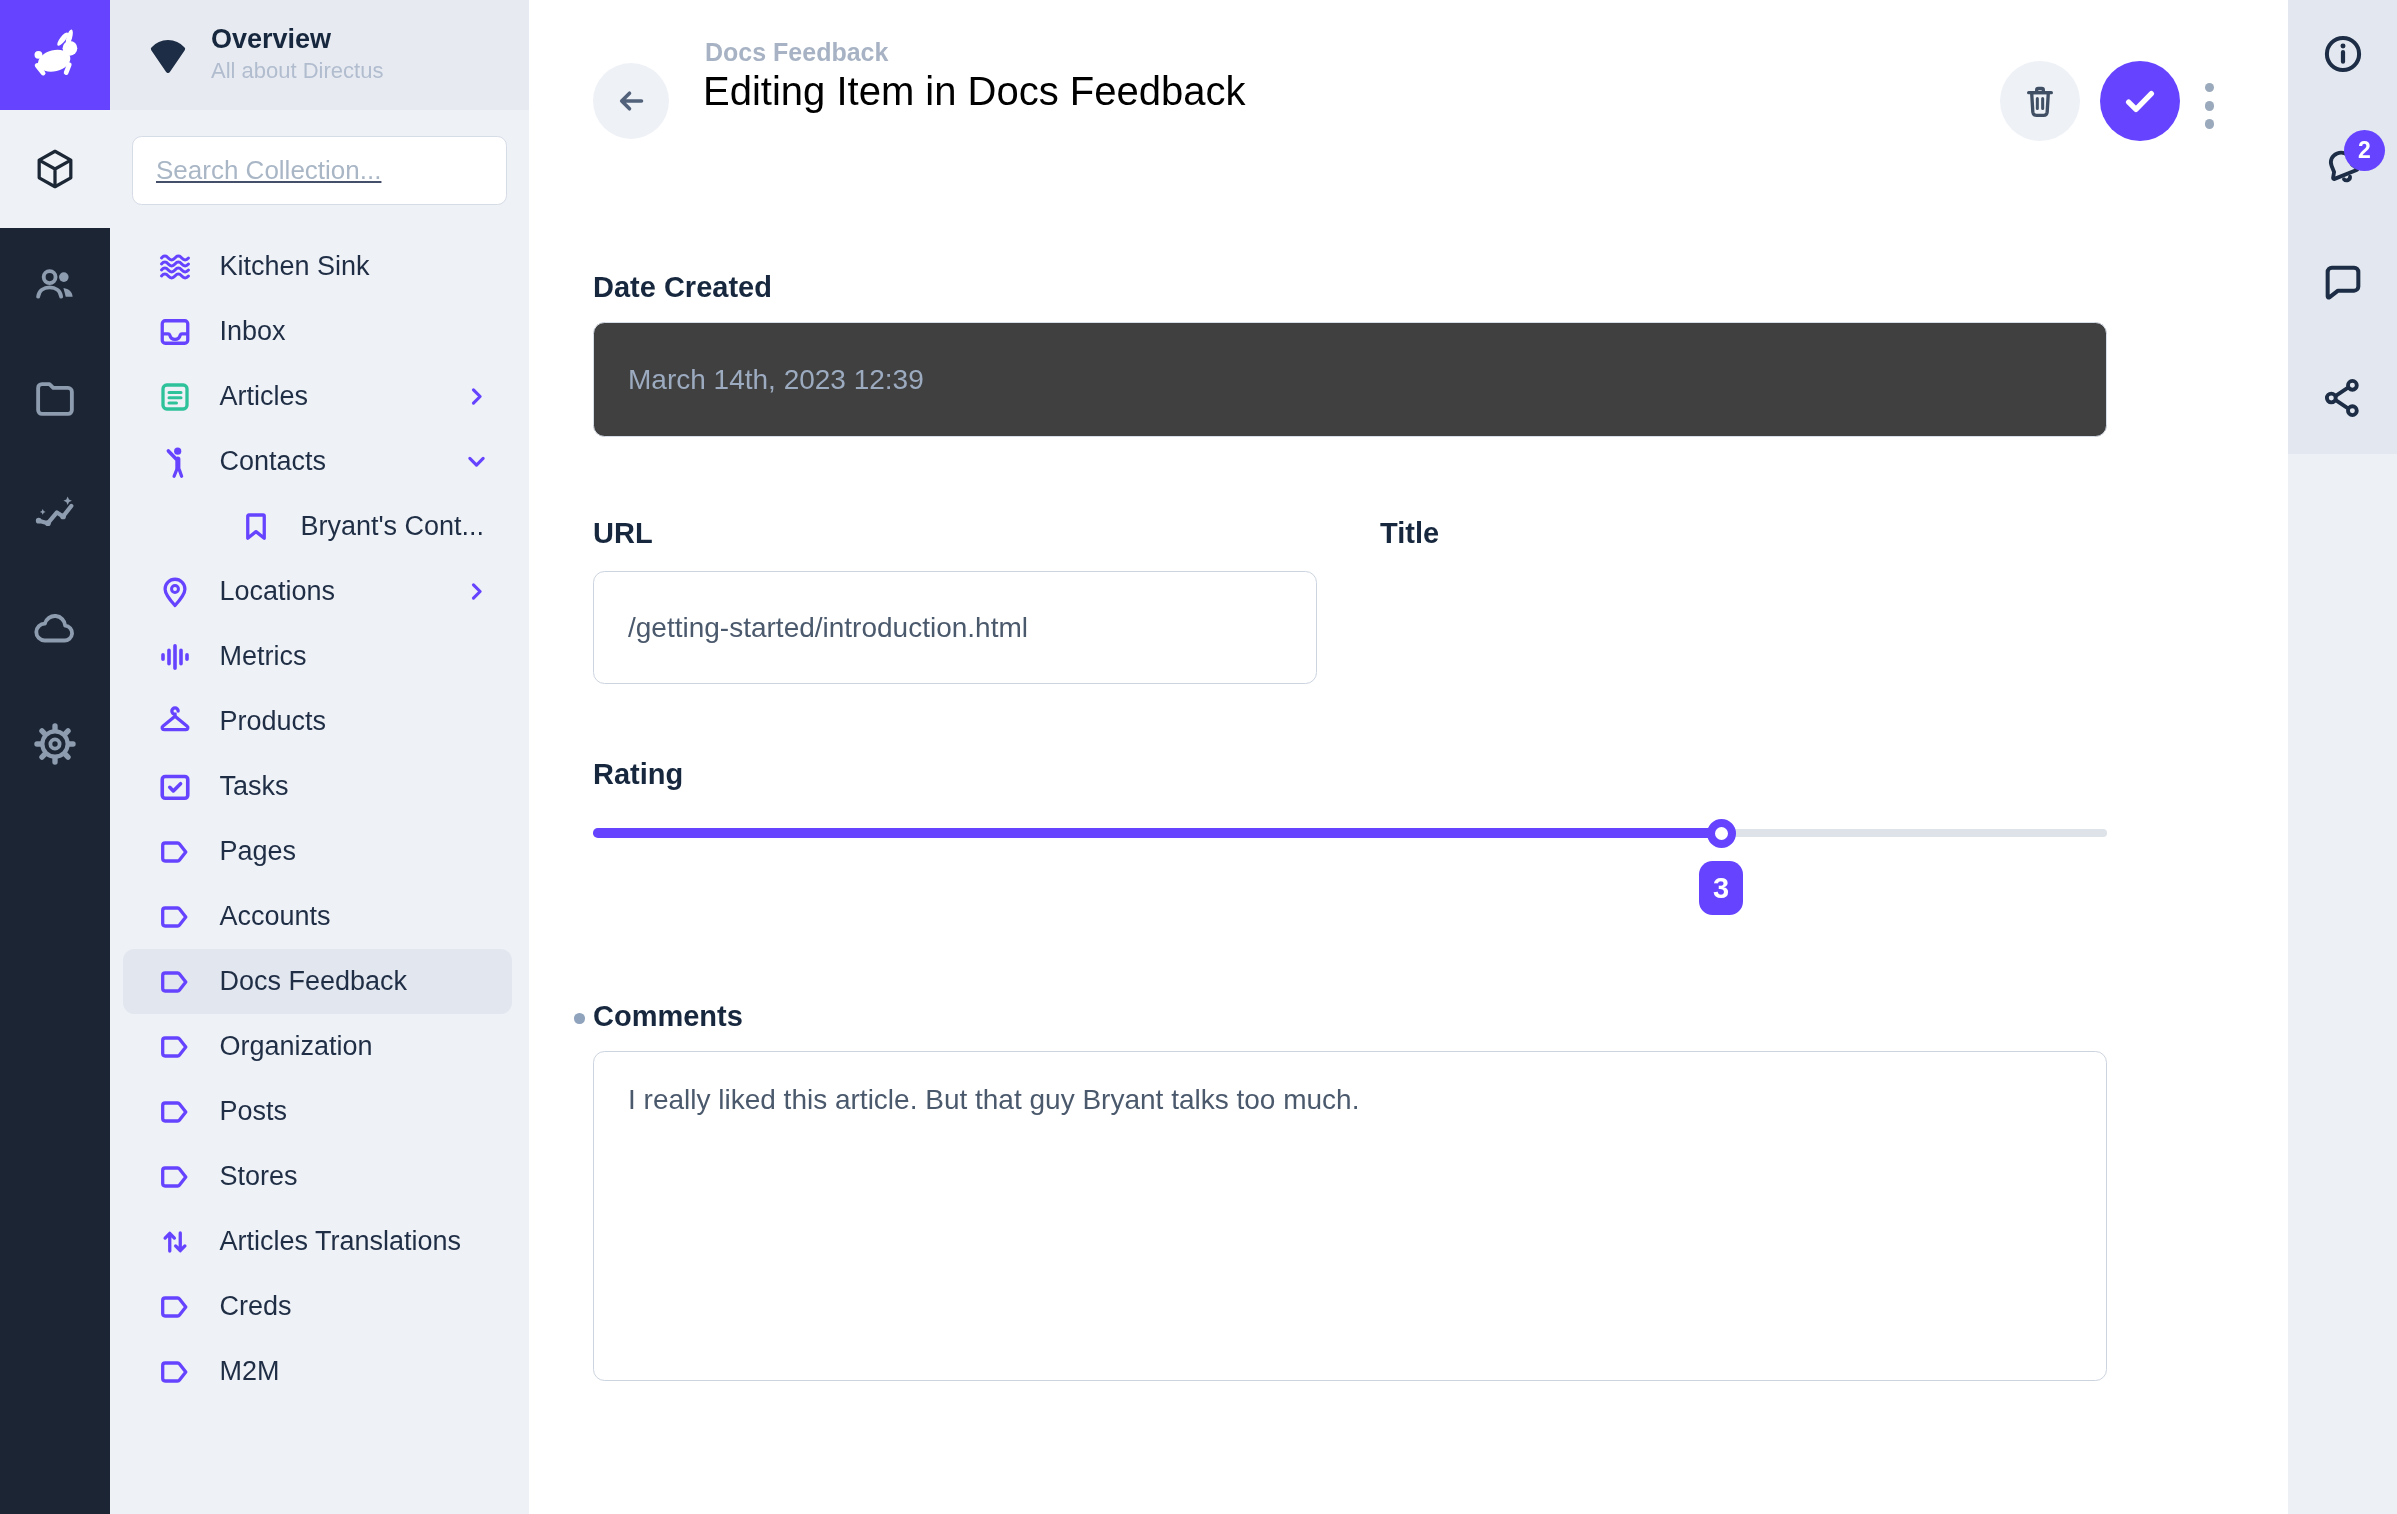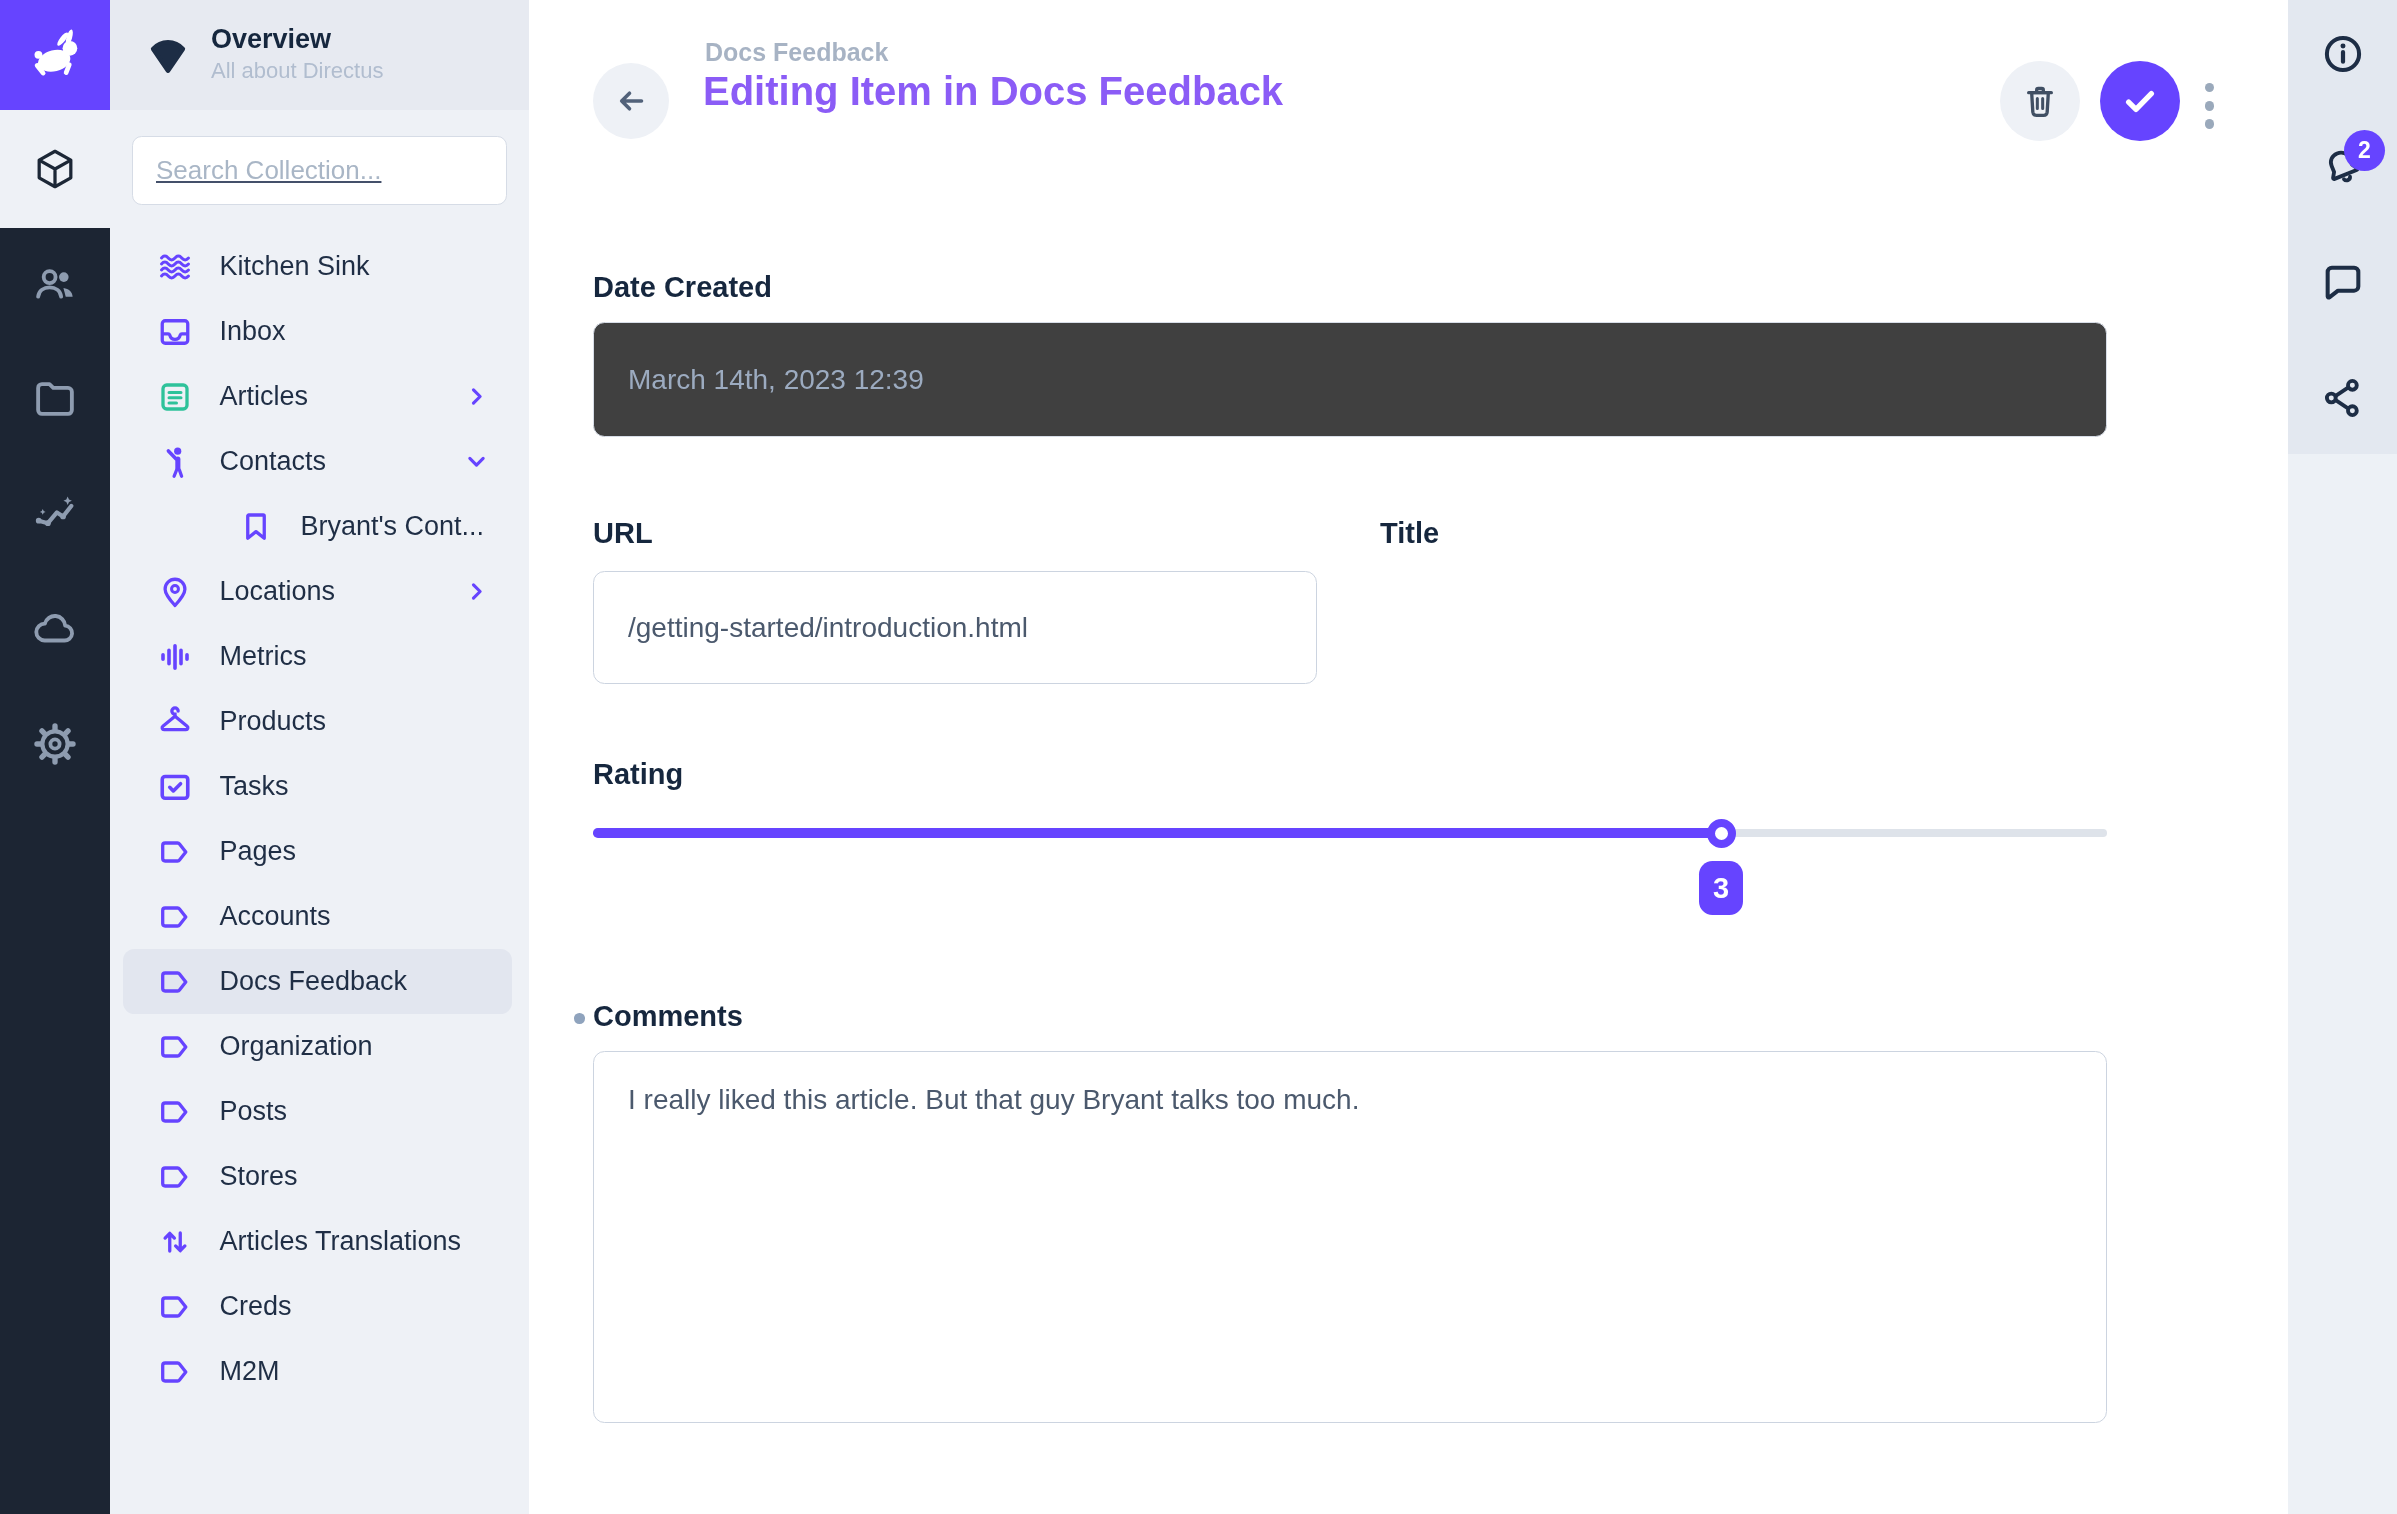--- a/index.html
+++ b/index.html
@@ -40,21 +40,21 @@
   .nav-ic.green { color:#2ec29a; }
   .nav-label { margin-left:25px; font-size:27px; font-weight:500; color:#1f2e45; white-space:nowrap; }
   .nav-chevron { margin-left:auto; margin-right:21px; width:29px; height:29px; color:#6644ff; }
 
   
   .main { flex:1; position:relative; background:#ffffff; overflow:hidden; }
   .circle-btn { position:absolute; border-radius:50%; display:flex; align-items:center;
     justify-content:center; cursor:pointer; }
   .back-btn { left:64px; top:63px; width:76px; height:76px; background:#eef1f6; color:#52627a; }
   .breadcrumb { position:absolute; left:176px; top:38px; font-size:25px; font-weight:600; color:#a7b3c4; }
-  .page-title { position:absolute; left:174px; top:69px; font-size:40px; font-weight:700; color:#8b5cf6; }
+  .page-title { position:absolute; left:174px; top:69px; font-size:40px; font-weight:400; color:#000000; }
   .trash-btn { left:1471px; top:61px; width:80px; height:80px; background:#eef1f6; color:#404f63; }
   .save-btn { left:1571px; top:61px; width:80px; height:80px; background:#6644ff; color:#fff; }
   .kebab { position:absolute; left:1672px; top:79px; display:flex; flex-direction:column;
     gap:8.6px; cursor:pointer; padding:3.8px; }
   .kebab i { width:9.6px; height:9.6px; border-radius:50%; background:#9aa9bb; }
 
   .field-label { position:absolute; font-size:29px; font-weight:700; color:#16273e; }
   .text-field { position:absolute; border:1.9px solid #ccd4e0; border-radius:11.5px; background:#fff;
     font-size:28px; color:#4b596d; padding:0 34px; outline:none;
     font-family:"Liberation Sans", sans-serif; }
@@ -69,21 +69,21 @@
     background:#dee3ea; border-radius:3.8px; }
   .slider-fill { position:absolute; left:0; top:14.3px; height:9.6px; background:#6644ff; border-radius:4.8px; }
   .slider-knob { position:absolute; top:4.8px; width:29px; height:29px; border-radius:50%;
     background:#fff; border:8.6px solid #6644ff; cursor:grab; }
   .rating-badge { position:absolute; top:861px; width:44px; height:54px; background:#6644ff;
     border-radius:13.4px; color:#fff; font-size:29px; font-weight:700; display:flex;
     align-items:center; justify-content:center; }
 
   .edited-dot { position:absolute; left:45px; top:1013px; width:10.5px; height:10.5px;
     border-radius:50%; background:#8fa3bd; }
-  #comments-field { position:absolute; left:64px; top:1051px; width:1514px; height:372px;
+  #comments-field { position:absolute; left:64px; top:1051px; width:1514px; height:330px;
     border:1.9px solid #ccd4e0; border-radius:11.5px; padding:29px 34px; font-size:28px;
     line-height:38px; color:#4b596d; resize:none; outline:none; background:#fff;
     font-family:"Liberation Sans", sans-serif; }
 
   
   .right-rail { width:109px; flex:none; position:relative; background:#edf1f6; }
   .right-rail-top { position:absolute; left:0; top:0; width:109px; height:454px; background:#e3e8f0; }
   .rail-right-btn { position:absolute; left:32px; width:46px; height:46px; color:#1d2d45;
     display:flex; align-items:center; justify-content:center; cursor:pointer; }
   .notif-badge { position:absolute; left:56px; top:130px; width:41px; height:41px;

